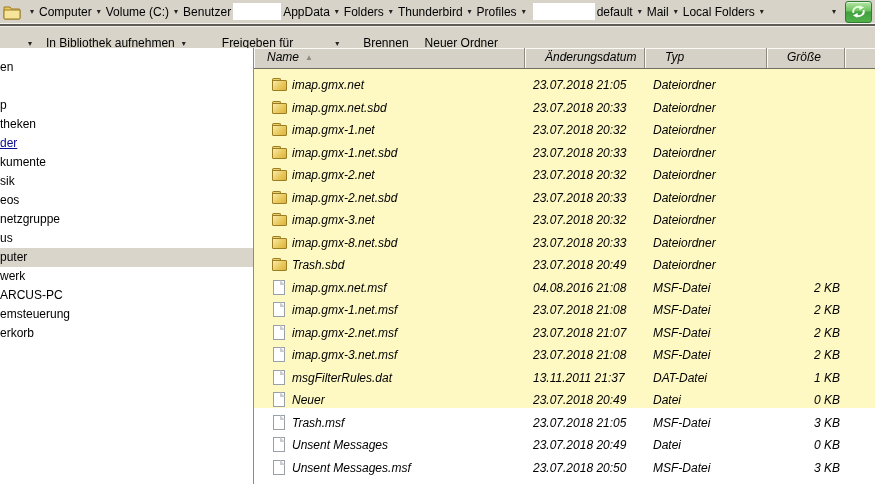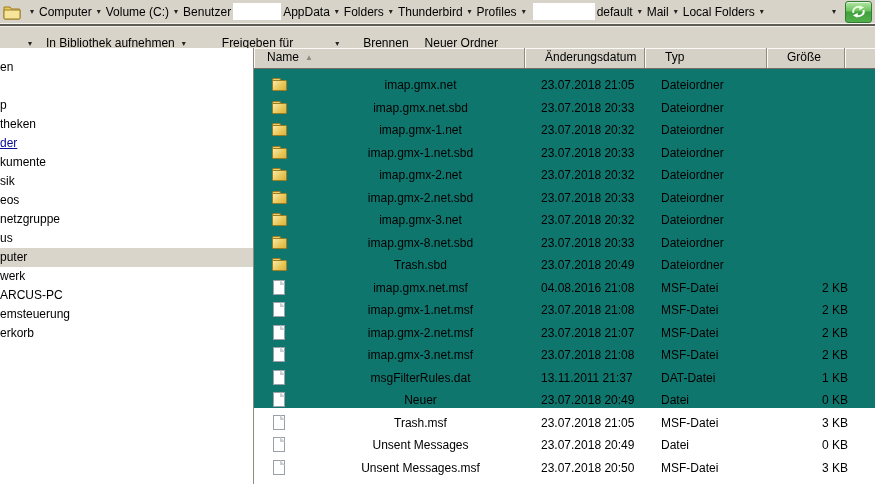--- a/index.html
+++ b/index.html
@@ -41,40 +41,40 @@
   .tb-item{display:flex;align-items:center;white-space:nowrap;cursor:default;padding:3px 6px;}
   .tb-arrow{font-size:8px;margin-left:7px;color:#222;}
   .tb-1{margin-left:8px;} .tb-2{margin-left:24px;gap:35px;} .tb-3{margin-left:12px;} .tb-4{margin-left:4px;}
   
   .content{position:absolute;left:0;top:48px;width:875px;height:436px;background:#fff;border-radius:26px;}
   .sidebar{position:absolute;left:0;top:0;width:253px;height:436px;background:#fff;overflow:hidden;}
   .sb-item{position:absolute;left:0;height:19px;line-height:19px;width:253px;white-space:nowrap;cursor:default;}
   .sb-item.selected{background:#d9d5cb;}
   .sb-item.link{color:#0a0a94;text-decoration:underline;}
   .v-divider{position:absolute;left:253px;top:0;width:1px;height:436px;background:#8f8b80;}
-  .main{position:absolute;left:254px;top:0;width:621px;height:360px;background:#0f766e;}
+  .main{position:absolute;left:254px;top:0;width:621px;height:360px;background:#fef9c3;font-style:italic;}
   
   .lv-header{display:flex;height:20px;background:#d5d1c6;border-bottom:1px solid #6f6d64;}
   .hcell{
     box-sizing:border-box;height:20px;line-height:19px;
     padding-left:20px;white-space:nowrap;overflow:hidden;cursor:default;
     border-right:1px solid #8f8b80;
     box-shadow:inset 1px 1px 0 #fbfaf6;
   }
   .hc-0{width:271px;padding-left:13px;}
   .hc-1{width:120px;}
   .hc-2{width:122px;}
   .hc-3{width:78px;}
   .hc-fill{flex:1;border-right:none;}
   .sort-caret{font-size:8px;color:#8f8b80;margin-left:6px;vertical-align:1px;}
   
   .rows{padding-top:5px;}
   .frow{display:flex;align-items:center;height:22.5px;cursor:default;}
   .c-icon{margin-left:18px;width:16px;height:16px;flex:0 0 auto;position:relative;}
-  .c-name{margin-left:12px;width:241px;white-space:nowrap;overflow:hidden;text-align:center;}
+  .c-name{margin-left:4px;width:241px;white-space:nowrap;overflow:hidden;}
   .c-date{width:120px;white-space:nowrap;}
   .c-type{width:114px;white-space:nowrap;}
   .c-size{width:73px;text-align:right;white-space:nowrap;}
   
   .icon-folder::before{
     content:"";position:absolute;left:0;top:1px;width:7px;height:4px;
     background:#ecd26b;border:1px solid #9c7d24;border-bottom:none;border-radius:2px 2px 0 0;
   }
   .icon-folder::after{
     content:"";position:absolute;left:0;top:3px;width:13px;height:9px;

